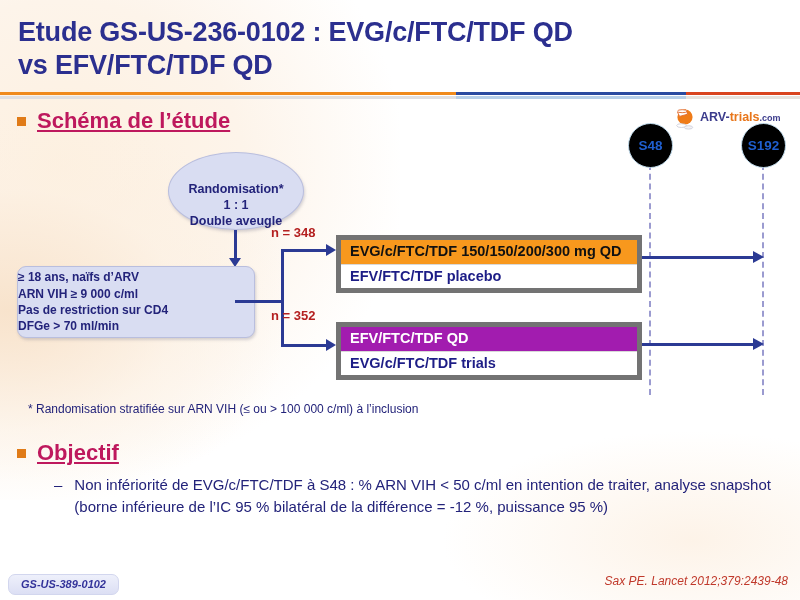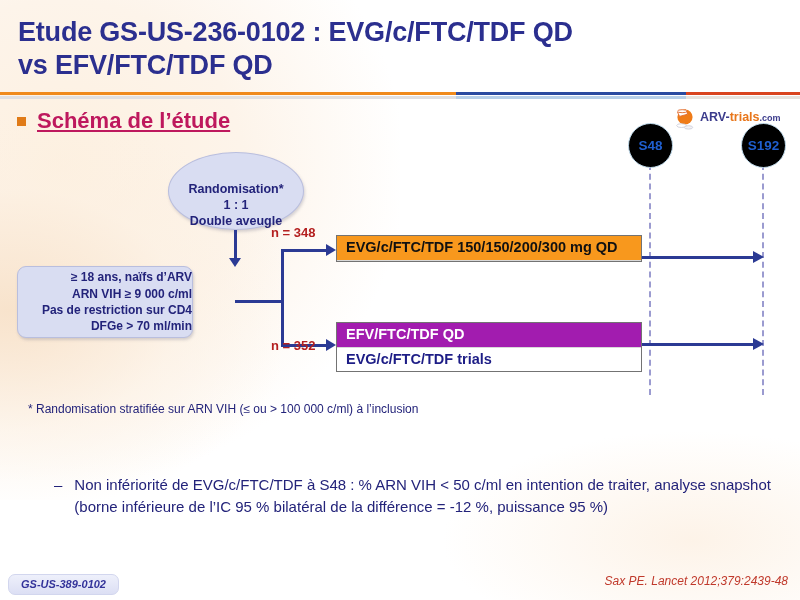--- a/index.html
+++ b/index.html
@@ -109,24 +109,24 @@
     background: #d9ddf2;
     border: 1px solid #b9bede;
     box-shadow: 1px 2px 3px rgba(120,120,140,0.30);
     display: flex; flex-direction: column; align-items: center; justify-content: flex-end;
     color: #23237a; font-size: 12.5px; font-weight: bold; line-height: 1.28;
     text-align: center;
   }
   .ellipse span { display: block; }
 
   .incl-box {
-    position: absolute; left: 17px; top: 126px; width: 176px; height: 72px;
+    position: absolute; left: 17px; top: 126px; width: 238px; height: 72px;
     background: #d9ddf2; border: 1px solid #b9bede; border-radius: 9px;
     box-shadow: 1px 2px 3px rgba(120,120,140,0.30);
-    display: flex; flex-direction: column; align-items: flex-end; justify-content: center;
+    display: flex; flex-direction: column; align-items: flex-start; justify-content: center;
     color: #23237a; font-size: 12px; font-weight: bold; line-height: 1.36;
     text-align: center;
   }
   .incl-box span { display: block; white-space: nowrap; }
 
   
   .ln-v-rand { position: absolute; left: 234px; top: 90px; width: 2.5px; height: 30px; background: #2b3a94; }
   .ar-rand {
     position: absolute; left: 229px; top: 118px;
     width: 0; height: 0; border-left: 6px solid transparent; border-right: 6px solid transparent;
@@ -145,26 +145,26 @@
   .ar-bot {
     position: absolute; left: 326px; top: 199px;
     width: 0; height: 0; border-top: 6.5px solid transparent; border-bottom: 6.5px solid transparent;
     border-left: 10px solid #2b3a94;
   }
 
   .nlab {
     position: absolute; font-size: 13px; font-weight: bold; color: #b42020; white-space: nowrap;
   }
   #n-top { left: 271px; top: 85px; }
-  #n-bot { left: 271px; top: 198px; }
+  #n-bot { left: 271px; top: 168px; }
 
   
   .arm {
     position: absolute; left: 336px; width: 306px;
-    border: 1px solid #737373;
+    border: 5px solid #737373;
     background: #ffffff;
   }
   #arm-a { top: 95px; }
   #arm-b { top: 182px; }
 
   .arm-row {
     padding: 3px 9px;
     font-size: 14.5px; font-weight: bold; line-height: 1.22;
   }
   .arm-row.hl-orange { background: #f8981d; color: #111111; }
@@ -294,20 +294,21 @@
     <div class="ln-h-bot"></div>
     <div class="ar-top"></div>
     <div class="ar-bot"></div>
 
     <div class="nlab" id="n-top">n = 348</div>
     <div class="nlab" id="n-bot">n = 352</div>
 
     <div class="arm" id="arm-a">
       <div class="arm-row hl-orange">EVG/c/FTC/TDF 150/150/200/300 mg QD</div>
       <div class="arm-sep"></div>
+      <div class="arm-row plain">EFV/FTC/TDF placebo</div>
     </div>
 
     <div class="arm" id="arm-b">
       <div class="arm-row hl-blue">EFV/FTC/TDF QD</div>
       <div class="arm-sep"></div>
       <div class="arm-row plain">EVG/c/FTC/TDF trials</div>
     </div>
 
     <div class="tl-line" id="tl-48"></div>
     <div class="tl-line" id="tl-192"></div>
@@ -316,20 +317,24 @@
     <div class="tl-node" id="node-192">S192</div>
 
     <div class="flow-arrow" id="flow-a"></div>
     <div class="flow-head" id="flow-a-head"></div>
     <div class="flow-arrow" id="flow-b"></div>
     <div class="flow-head" id="flow-b-head"></div>
   </div>
 
   <div class="footnote">* Randomisation stratifiée sur ARN VIH (≤ ou &gt; 100 000 c/ml) à l’inclusion</div>
 
+  <div class="sec" id="sec-objectif">
+    <span class="bullet"></span>
+    <span class="sec-text">Objectif</span>
+  </div>
 
   <div class="obj-body">
     <span class="obj-dash">–</span>
     <span class="obj-text">Non infériorité de EVG/c/FTC/TDF à S48 : % ARN VIH &lt; 50 c/ml en intention de traiter, analyse snapshot (borne inférieure de l’IC 95 % bilatéral de la différence = -12 %, puissance 95 %)</span>
   </div>
 
   <div class="foot-badge">GS-US-389-0102</div>
   <div class="foot-cite">Sax PE. Lancet 2012;379:2439-48</div>
 
 </div>

